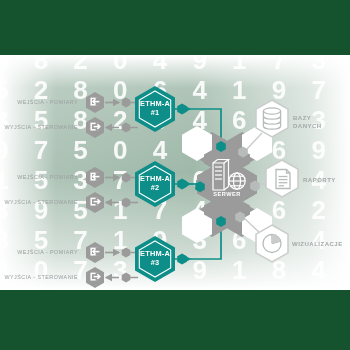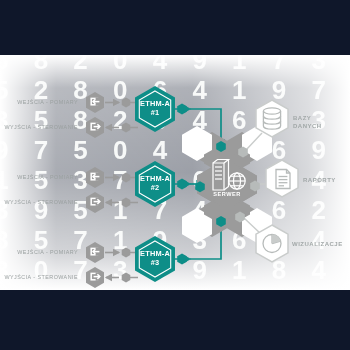--- a/index.html
+++ b/index.html
@@ -1,21 +1,21 @@
 <!DOCTYPE html>
 <html><head>
 <meta charset="utf-8">
 <style>
   html,body{margin:0;padding:0;}
   body{
     width:350px;height:350px;overflow:hidden;
     background:#ffffff;
     font-family:"Liberation Sans", sans-serif;
   }
-  #stage{position:relative;width:350px;height:350px;overflow:hidden;background:#0f172a;}
+  #stage{position:relative;width:350px;height:350px;overflow:hidden;background:#14532d;}
 
   
   .bgband{
     position:absolute;left:0;top:55px;width:350px;height:235px;
     overflow:hidden;
   }
   .bgdigits{
     position:absolute;left:-6px;top:-10px;width:370px;
     font-family:"Liberation Sans", sans-serif;
     font-size:26px;line-height:30px;letter-spacing:9px;

